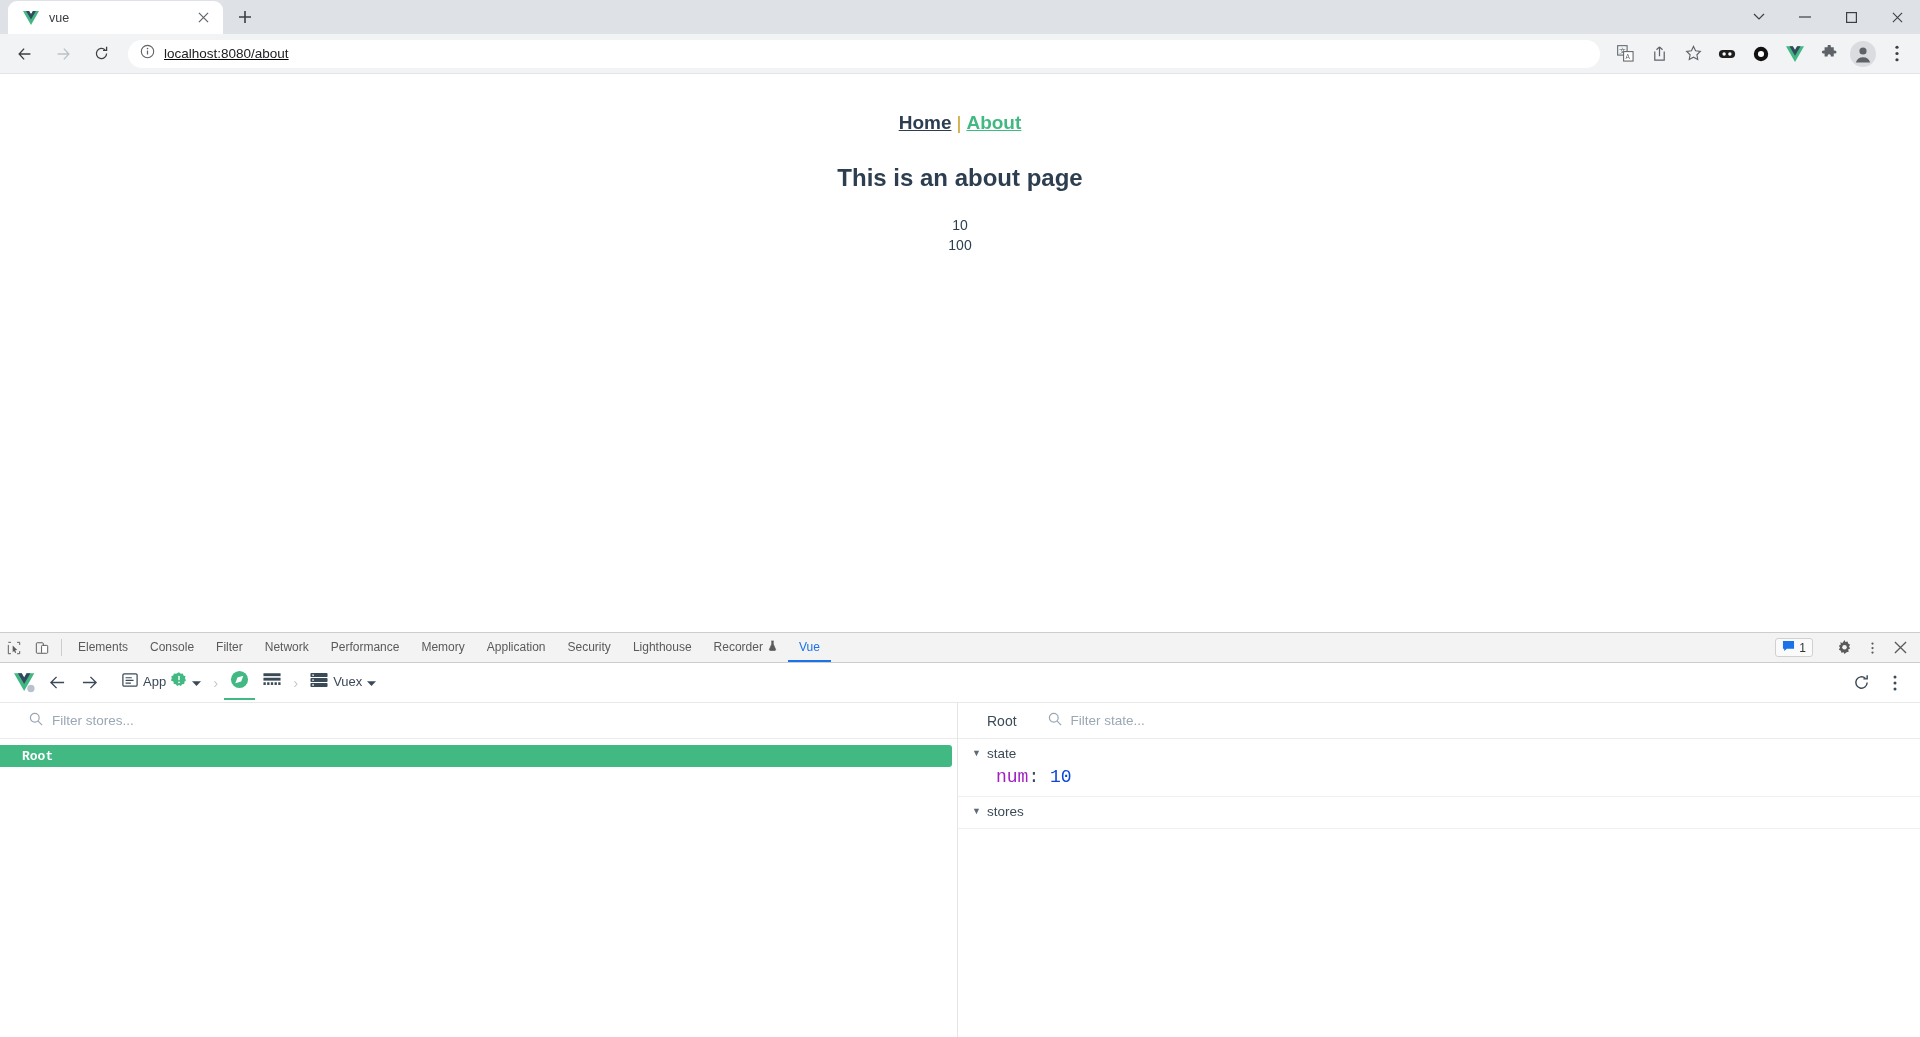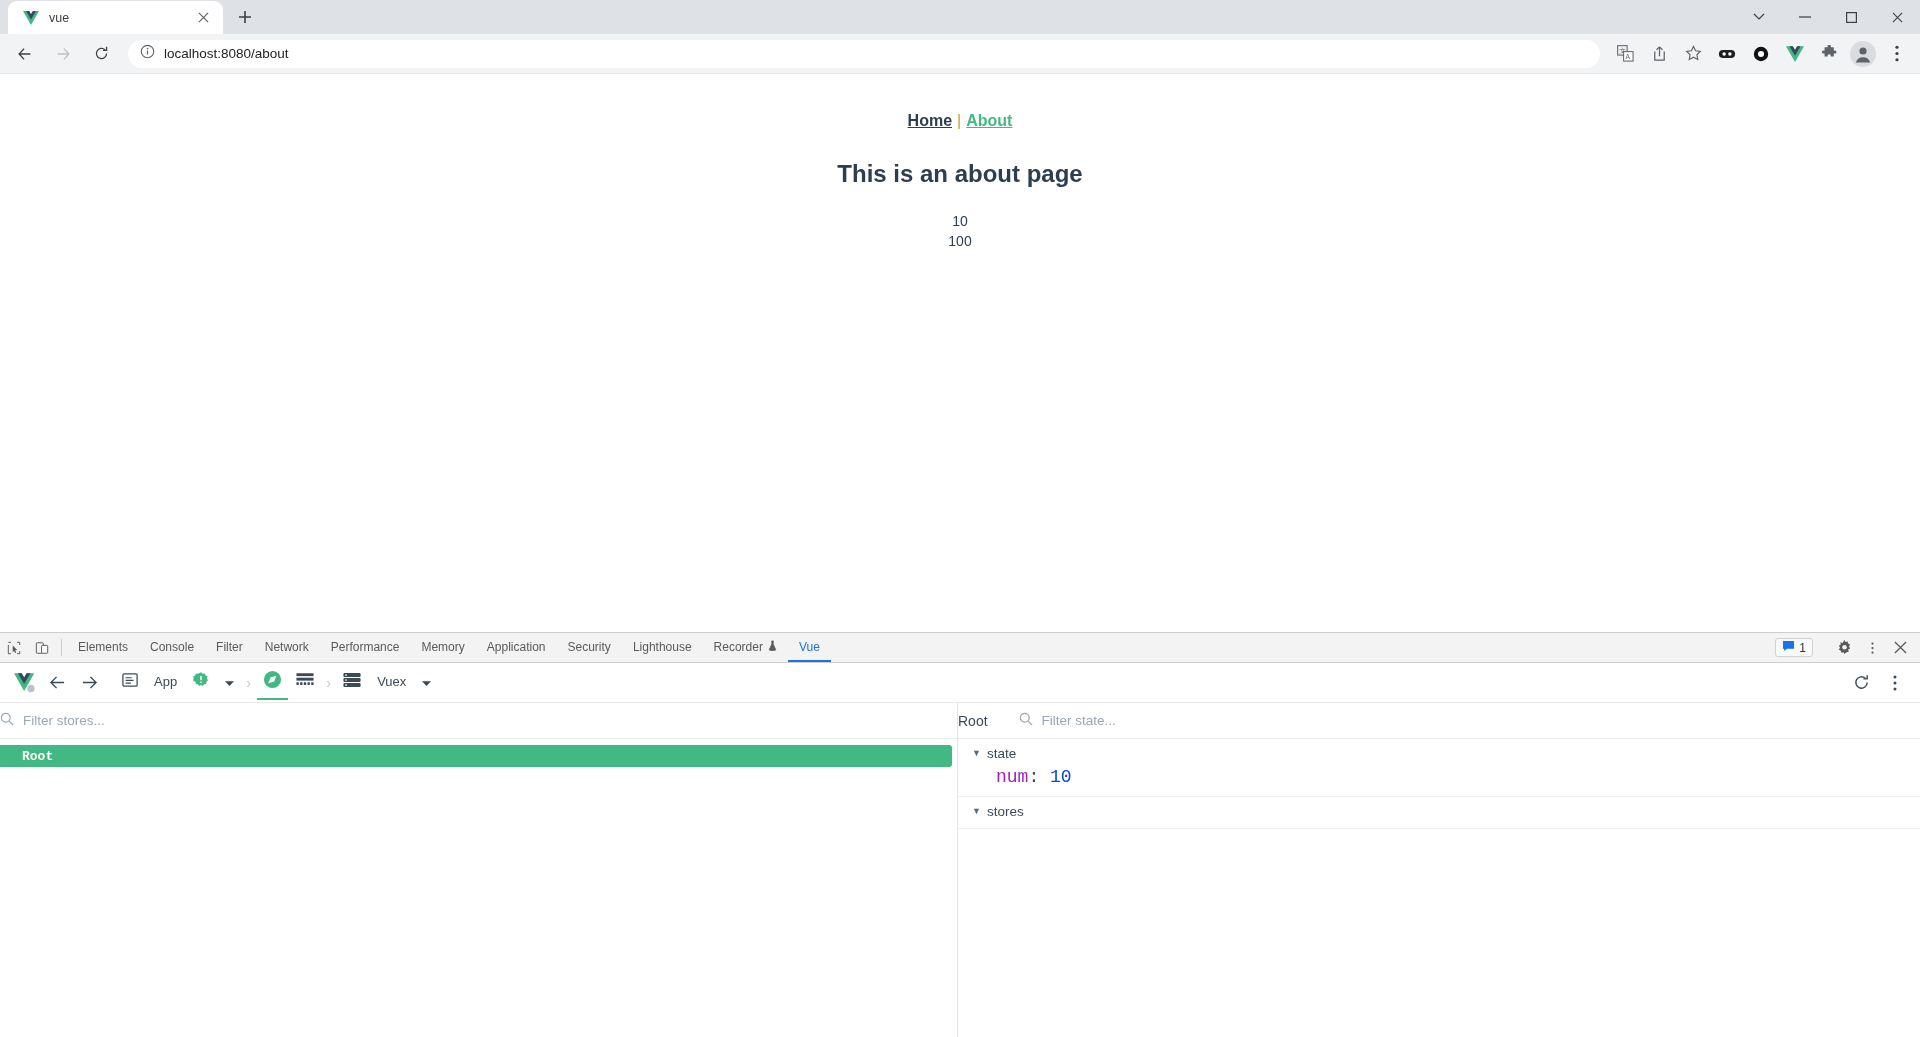--- a/index.html
+++ b/index.html
@@ -31,37 +31,37 @@
   .tab-close { width: 20px; height: 20px; display: flex; align-items: center; justify-content: center; border-radius: 50%; flex: 0 0 20px; }
   .newtab {
     width: 28px; height: 28px; margin-left: 8px; margin-bottom: 3px;
     display: flex; align-items: center; justify-content: center; border-radius: 50%;
   }
   .win-controls { position: absolute; right: 0; top: 0; height: 34px; display: flex; align-items: center; }
   .win-btn { width: 46px; height: 34px; display: flex; align-items: center; justify-content: center; }
 
   .toolbar {
     height: 40px; background: #f1f3f4; display: flex; align-items: center;
-    padding: 0 6px; flex: 0 0 40px; border-bottom: 1px solid #e3e5e8;
+    padding: 0 6px; flex: 0 0 40px; border-bottom: 1px solid #e3e5e8; text-decoration: underline;
   }
   .nav-btn { width: 32px; height: 32px; display: flex; align-items: center; justify-content: center; border-radius: 50%; margin: 0 3px; }
   .omnibox {
     flex: 1; height: 28px; background: #ffffff; border-radius: 14px;
     display: flex; align-items: center; padding: 0 12px; margin: 0 8px;
   }
   .omnibox-url { font-size: 13.5px; color: #202124; margin-left: 9px; white-space: nowrap; }
   .tb-icon { width: 30px; height: 30px; display: flex; align-items: center; justify-content: center; border-radius: 50%; margin: 0 2px; flex: 0 0 30px; }
 
   
   .page {
     flex: 1; background: #ffffff; position: relative; overflow: hidden;
   }
   .nav-links {
     text-align: center; padding-top: 38px;
-    font-size: 16px; font-weight: bold; color: #2c3e50;
+    font-size: 19px; font-weight: bold; color: #2c3e50;
   }
   .nav-links a { text-decoration: underline; color: #2c3e50; }
   .nav-links a.active { color: #42b983; }
   .nav-sep { color: #c9a227; font-weight: normal; margin: 0 5px; }
   .page-title {
     text-align: center; margin-top: 30px;
     font-size: 24px; font-weight: bold; color: #2c3e50;
   }
   .page-values { text-align: center; margin-top: 24px; font-size: 14px; color: #2c3e50; line-height: 1.42; }
 
@@ -87,36 +87,36 @@
   }
 
   
   .vue-panel { flex: 1; display: flex; flex-direction: column; background: #ffffff; overflow: hidden; }
   .vue-toolbar {
     height: 40px; flex: 0 0 40px; display: flex; align-items: center;
     padding: 0 10px; border-bottom: 1px solid #e8e8e8; gap: 2px;
   }
   .vt-btn { width: 30px; height: 30px; display: flex; align-items: center; justify-content: center; border-radius: 3px; }
   .vt-group {
-    display: flex; align-items: center; gap: 16px; padding: 0 6px; height: 34px;
+    display: flex; align-items: center; gap: 5px; padding: 0 6px; height: 34px;
     border-bottom: 2px solid transparent; position: relative;
   }
   .vt-group.active { border-bottom-color: #42b883; }
   .vt-label { font-size: 13px; color: #3b4a57; }
   .vt-label.app { color: #3b4a57; }
   .vt-chevron-sep { color: #c3cbd3; font-size: 15px; padding: 0 4px; }
   .vt-right { margin-left: auto; display: flex; align-items: center; gap: 4px; }
 
   .vue-body { flex: 1; display: flex; overflow: hidden; }
   .vue-left { width: 958px; flex: 0 0 958px; display: flex; flex-direction: column; border-right: 1px solid #e3e5e8; }
   .vue-right { flex: 1; display: flex; flex-direction: column; }
 
   .filter-row {
     height: 36px; flex: 0 0 36px; display: flex; align-items: center;
-    padding: 0 0; gap: 9px; border-bottom: 1px solid #ececec;
+    padding: 0 29px; gap: 9px; border-bottom: 1px solid #ececec;
   }
   .filter-input {
     border: none; outline: none; font-size: 13.5px; color: #8a98a5;
     background: transparent; font-family: "Liberation Sans", sans-serif; flex: 1;
   }
   .filter-input::placeholder { color: #9aa7b4; }
   .root-label-right { font-size: 14px; color: #3b4a57; padding-right: 22px; }
 
   .store-list { flex: 1; padding-top: 6px; overflow: auto; }
   .store-item {

